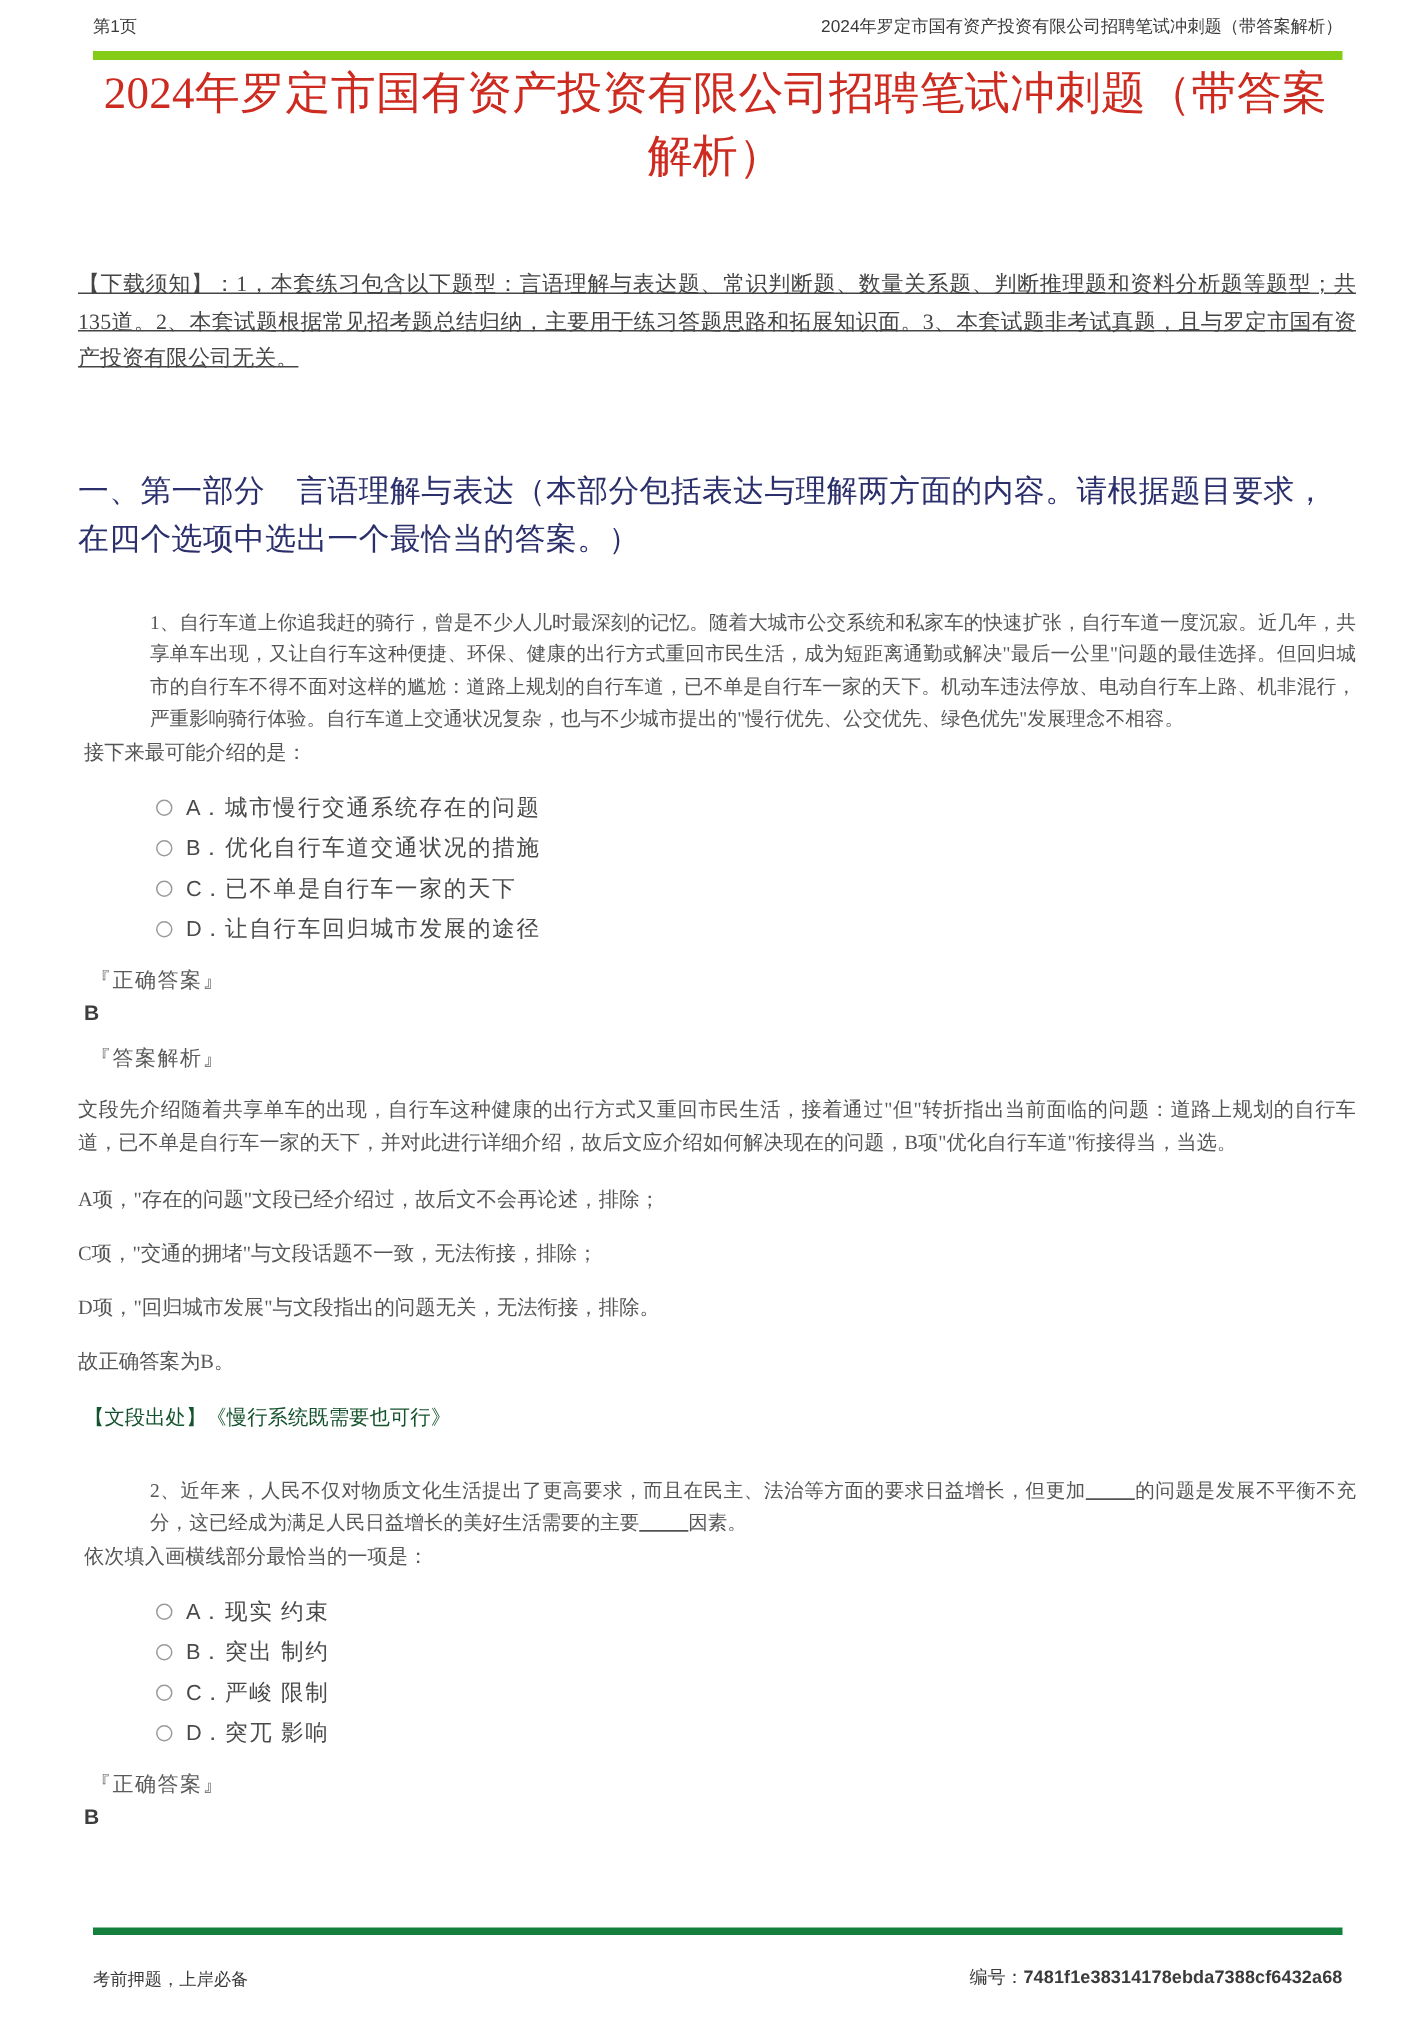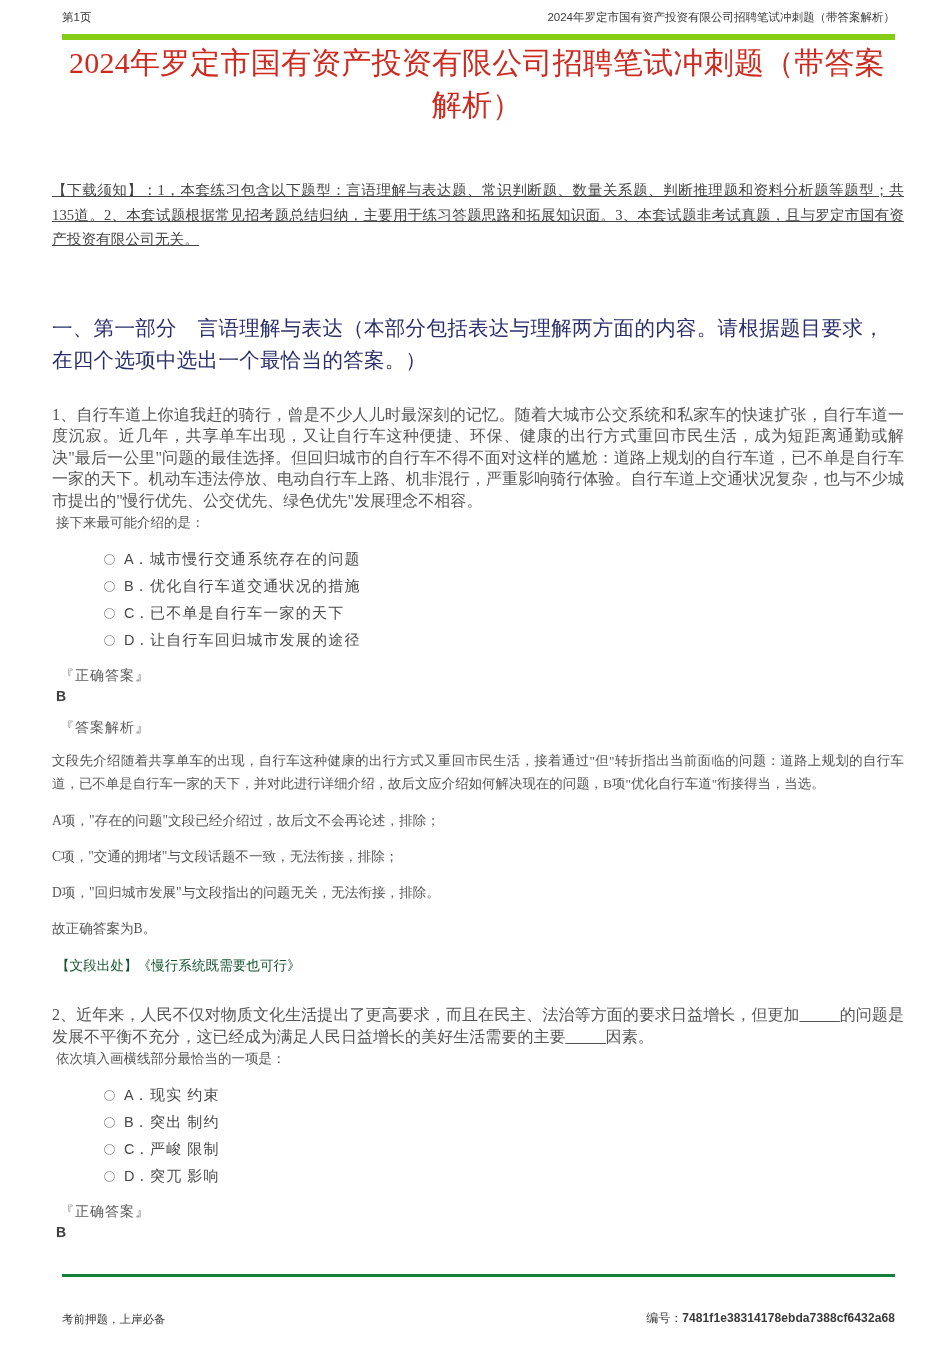--- a/index.html
+++ b/index.html
@@ -81,25 +81,26 @@
     font-size: 20.5px;
     line-height: 32px;
     color: #2b2f6b;
     letter-spacing: 0.3px;
   }
 
   .question {
     margin-top: 28px;
   }
   .q-stem {
-    font-size: 16px;
+    font-size: 13px;
     line-height: 21.5px;
     color: #555555;
     text-align: justify;
     letter-spacing: 0.05px;
+    margin-left: 48px;
   }
   .q-prompt {
     margin-top: 1px;
     font-size: 13.5px;
     line-height: 21px;
     color: #555555;
     padding-left: 4px;
   }
 
   .options {
@@ -175,28 +176,28 @@
     letter-spacing: 0;
   }
 
   
   .running-footer {
     position: absolute;
     bottom: 18px;
     left: 62px;
     right: 55px;
     height: 26px;
-    border-top: 3px solid #15803d;
+    border-top: 5px solid #15803d;
     display: flex;
     align-items: flex-end;
     justify-content: space-between;
     font-size: 11.5px;
     color: #3a3a3a;
     font-family: "Liberation Sans", "DejaVu Sans", sans-serif;
-    padding-top: 24px;
+    padding-top: 11px;
   }
   .running-footer .rf-right {
     font-size: 12px;
   }
   .rf-id-value {
     font-family: "Liberation Sans", "DejaVu Sans", sans-serif;
     font-weight: bold;
     letter-spacing: 0.1px;
   }
 </style>

